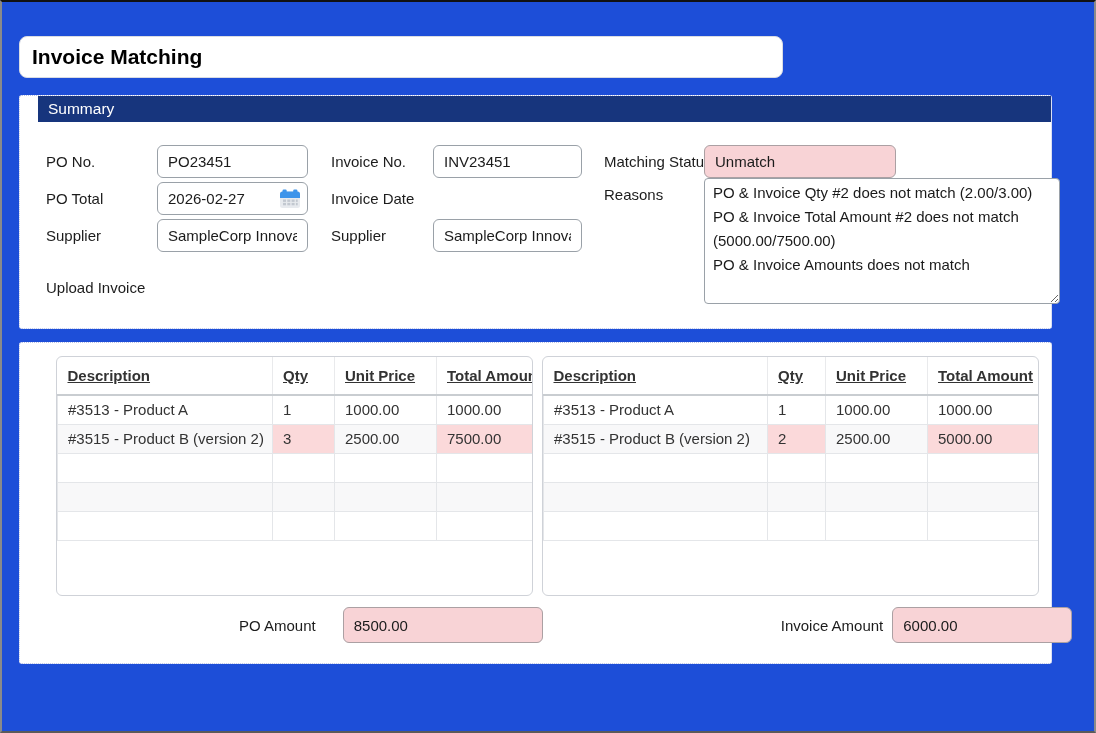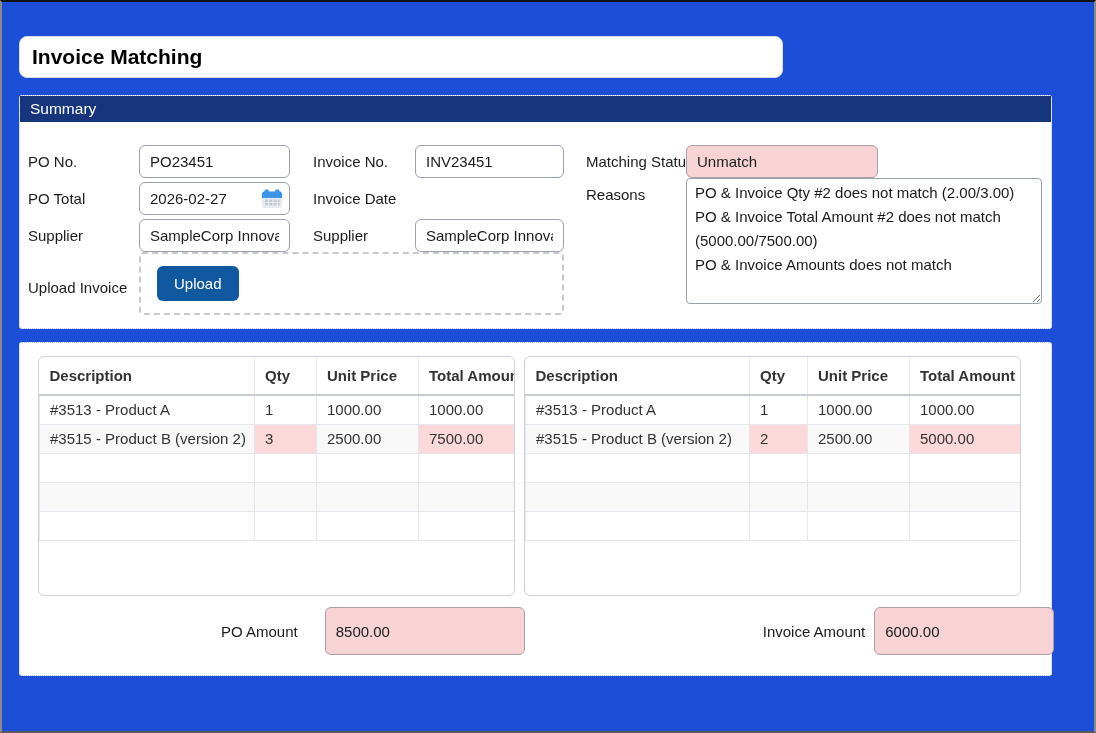--- a/index.html
+++ b/index.html
@@ -31,20 +31,21 @@
   }
   .title-box h1 { font-size: 21px; font-weight: 700; color: #000; }
 
   
   .panel {
     margin: 17px 0 0 17px;
     width: 1033px;
     border: 1px dotted var(--panel_border, #b7c1e8);
     border-radius: 3px;
     background: #fff;
+    padding-left: 18px;
   }
   .panel.lineitems { margin-top: 13px; }
   .panel-header {
     background: var(--section_header_bg, #17357d);
     color: var(--section_header_text, #fff);
     font-size: 15.5px;
     padding: 4px 10px 5px 10px;
     line-height: 17px;
   }
 
@@ -132,37 +133,38 @@
   }
   .table-box.po { width: 477px; }
   .table-box.inv { width: 497px; }
   table { border-collapse: collapse; width: 100%; font-size: 15px; table-layout: fixed; }
   thead th {
     text-align: left; font-weight: 700; color: #333;
     padding: 10px 10px;
     border-bottom: 2px solid #c9cdd1;
     border-left: 1px solid #e9eaec;
     white-space: nowrap;
+    text-decoration: underline;
   }
   thead th:first-child { border-left: none; }
   tbody td {
     padding: 5px 10px;
     border: 1px solid #e4e6e9;
     color: #333;
     height: 29px;
     white-space: nowrap; overflow: hidden;
   }
   tbody tr:nth-child(even) { background: #f8f8f9; }
   td.mismatch { background: var(--mismatch_cell_bg, #fbd9da); }
 
   .amounts { display: flex; align-items: center; margin-top: 11px; padding: 0 0 20px 18px; }
   .amount-group { display: flex; align-items: center; }
   .amount-group.po-amt { margin-left: 183px; gap: 27px; }
   .amount-group.inv-amt { margin-left: 238px; gap: 9px; }
-  .amount-field { height: 48px; }
+  .amount-field { height: 36px; }
   .amount-field.po-w { width: 200px; }
   .amount-field.inv-w { width: 180px; align-items: flex-end; }
 </style>
 </head>
 <body>
 
 <div class="page">
 
   <div class="title-box">
     <h1>Invoice Matching</h1>
@@ -223,23 +225,20 @@
       <div class="field-wrap a32">
         <input value="SampleCorp Innovatio" style="">
       </div>
 
       <div class="lbl ind3 a33">Supplier</div>
       <div class="field-wrap a34">
         <input value="SampleCorp Innovatio" style="">
       </div>
 
       <div class="lbl a41">Upload Invoice</div>
-      <div class="upload-zone a42">
-        <button class="upload-btn">Upload</button>
-      </div>
 
     </div>
   </section>
 
   <section class="panel lineitems">
 
     <div class="tables">
 
       <div class="table-box po">
         <table>

